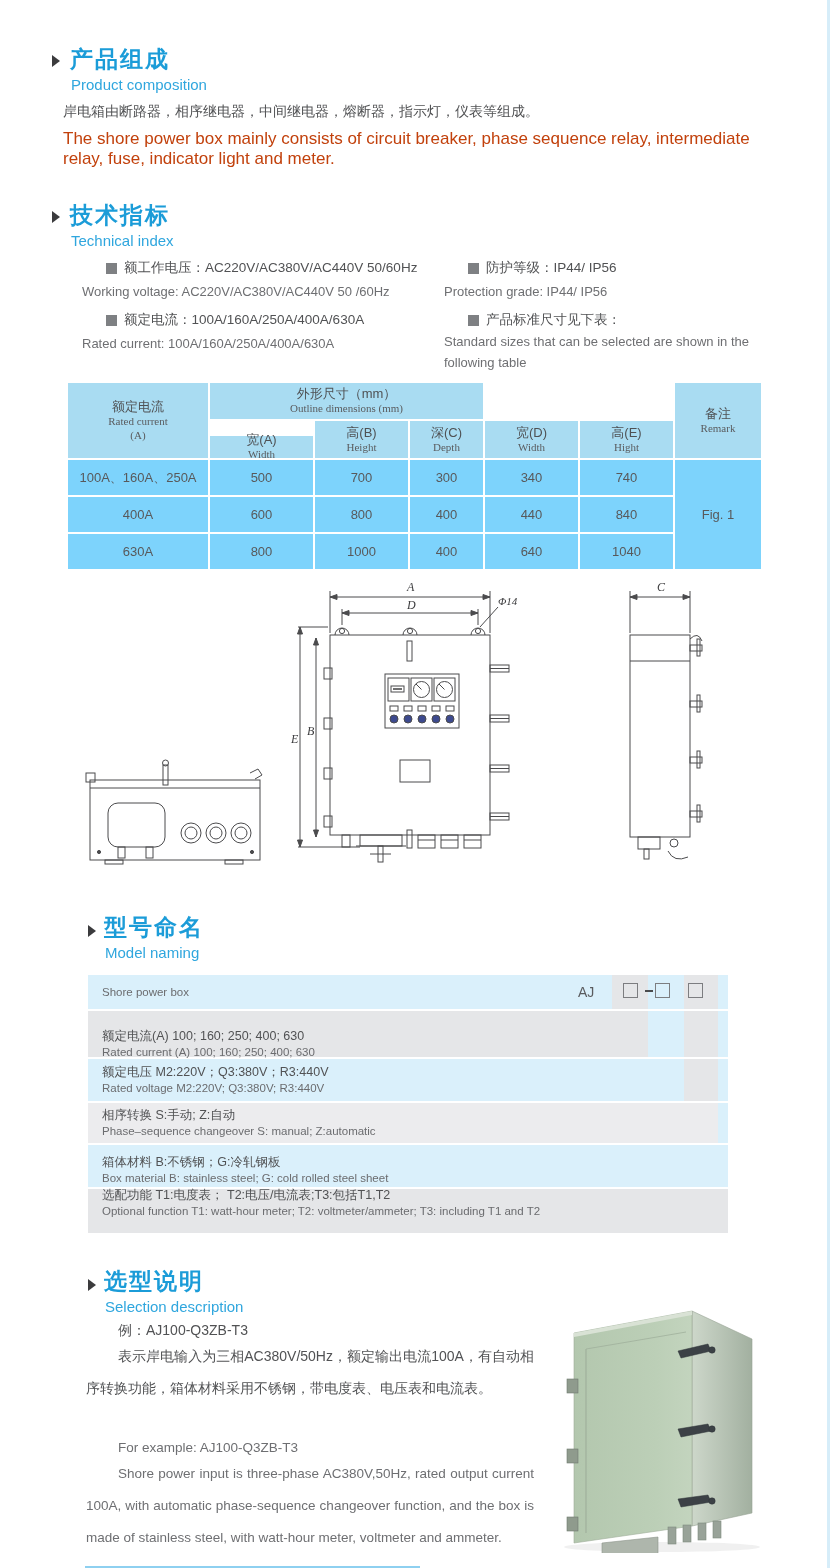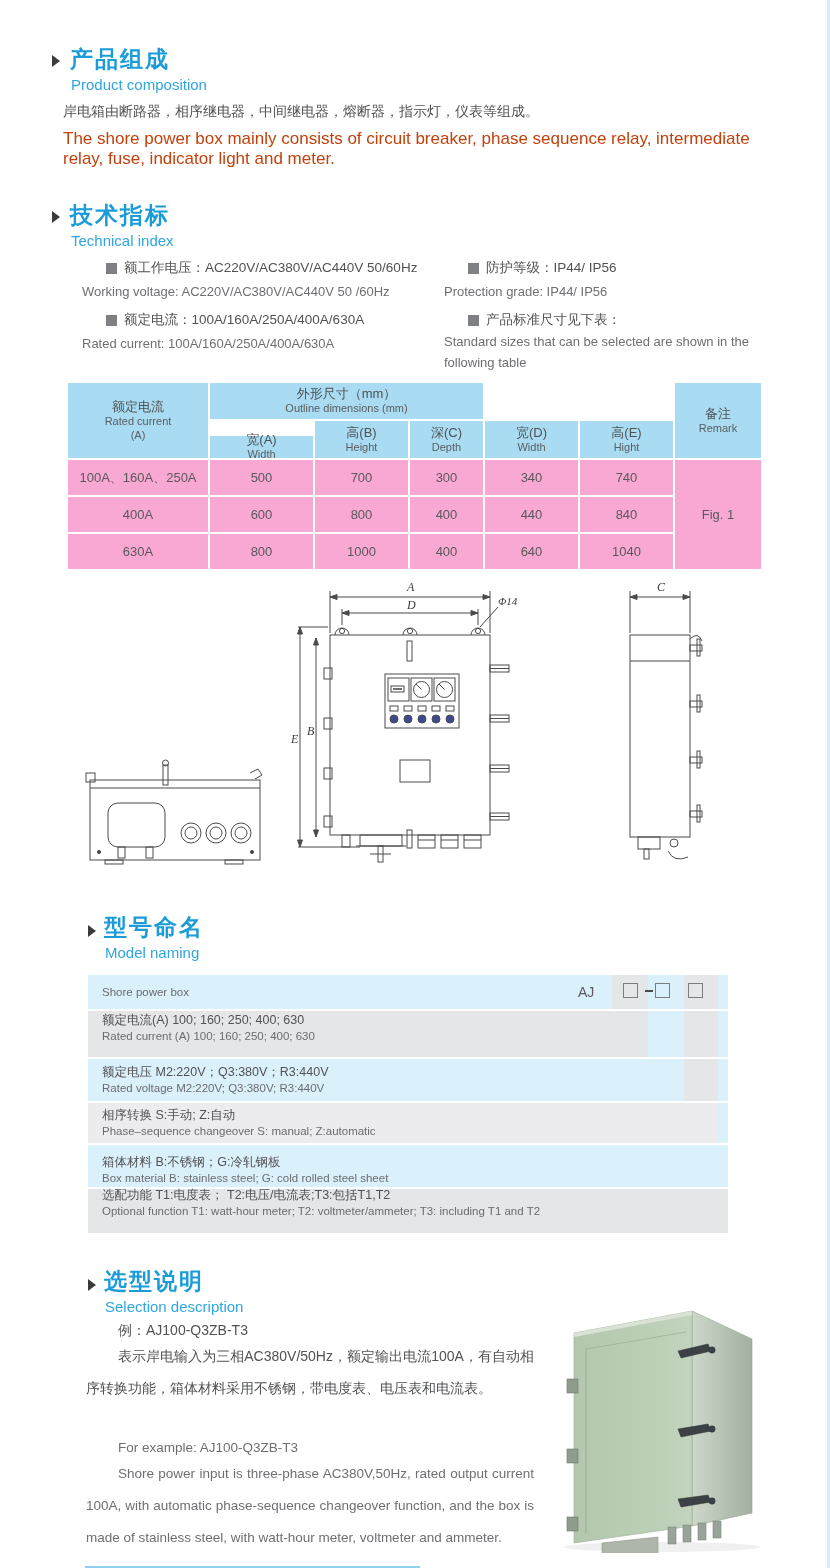--- a/index.html
+++ b/index.html
@@ -14,23 +14,23 @@
   .body-en{font-size:17px;color:#c2410c;}
   
   .spec-cn{font-size:13.5px;color:#515254;display:flex;align-items:center;padding-left:43px;}
   .spec-en{font-size:13px;color:#6e6f72;}
   .bullet{display:inline-block;width:11px;height:11px;background:#7e8083;margin-right:7px;flex:0 0 auto;}
   
   #size-table{display:grid;grid-template-columns:140px 103px 93px 73px 93px 93px 86px;
               grid-template-rows:36px 37px 35px 35px 35px;gap:2px;background:#fff;}
   #size-table .cell{display:flex;flex-direction:column;align-items:center;justify-content:center;text-align:center;}
   .hd{background:#a9dcf2;}
-  .dt{background:#f9a8d4;}
+  .dt{background:#7dd3fc;}
   .hd .cn{font-size:13px;color:#4f5154;line-height:1.25;}
-  .hd .en{font-size:11px;color:#5a5c5f;line-height:1.25;}
+  .hd .en{font-size:11px;color:#5a5c5f;line-height:1.25;font-family:Liberation Serif, serif;}
   .dt{font-size:13px;color:#58595b;}
   
   #naming{position:relative;width:640px;height:258px;}
   #naming .band{position:absolute;}
   .nblue{background:#daf0fb;}
   .ngrey{background:#e5e6e8;}
   .ngrey2{background:#ececee;}
   .nrow-text{position:absolute;left:14px;display:flex;flex-direction:column;justify-content:center;}
   .nrow-text .cn{font-size:12.5px;color:#515254;line-height:17px;}
   .nrow-text .en{font-size:11.5px;color:#6b6c6f;line-height:15px;}
@@ -324,21 +324,21 @@
 
       <span class="code-prefix" style="left:490px;top:9px;">AJ</span>
       <span class="codebox" style="left:535px;top:8px;"></span>
       <span class="code-dash" style="left:557px;top:15px;"></span>
       <span class="codebox" style="left:567px;top:8px;"></span>
       <span class="codebox" style="left:600px;top:8px;"></span>
 
       <div class="nrow-text" style="top:0;height:34px;width:480px;">
         <span class="en">Shore power box</span>
       </div>
-      <div class="nrow-text" style="top:36px;height:34px;width:520px;">
+      <div class="nrow-text" style="top:52px;height:34px;width:520px;">
         <span class="cn">额定电流(A)  100; 160; 250; 400; 630</span>
         <span class="en">Rated current (A) 100; 160; 250; 400; 630</span>
       </div>
       <div class="nrow-text" style="top:84px;height:42px;width:560px;">
         <span class="cn">额定电压  M2:220V；Q3:380V；R3:440V</span>
         <span class="en">Rated voltage  M2:220V;  Q3:380V;  R3:440V</span>
       </div>
       <div class="nrow-text" style="top:128px;height:40px;width:590px;">
         <span class="cn">相序转换  S:手动; Z:自动</span>
         <span class="en">Phase–sequence changeover  S: manual;  Z:automatic</span>

